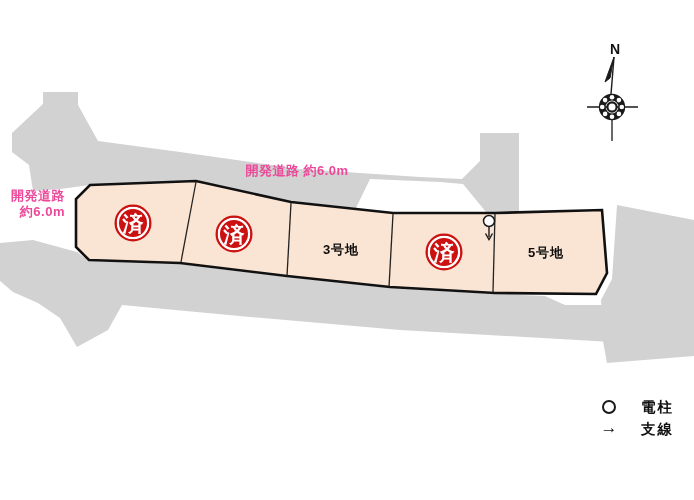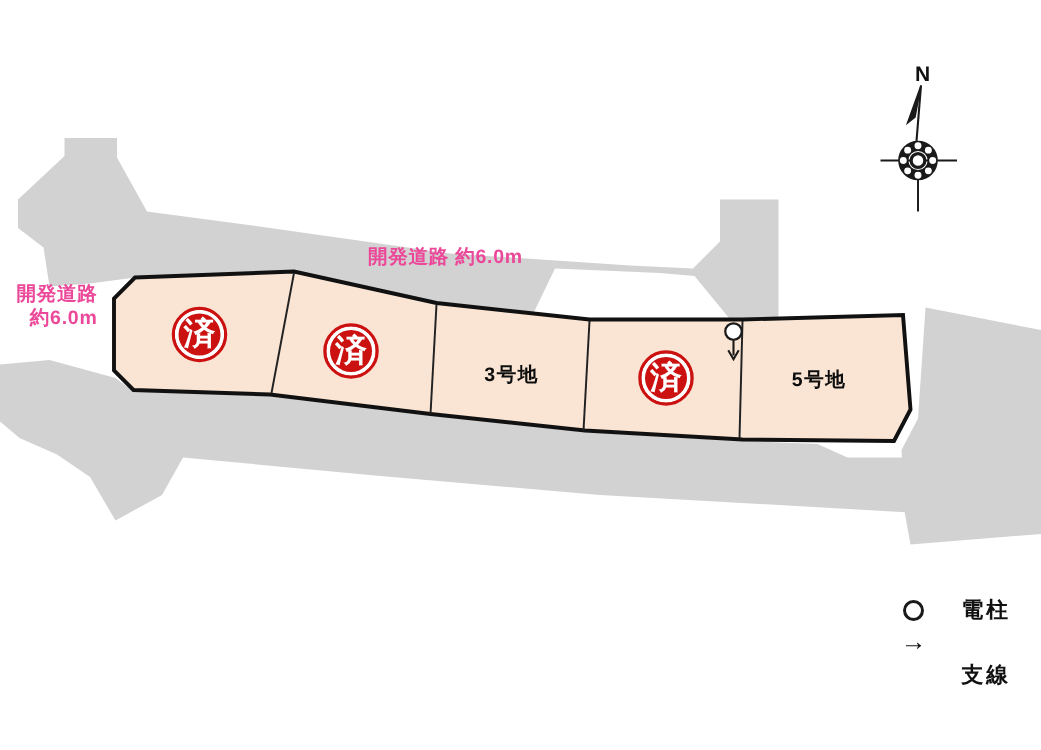--- a/index.html
+++ b/index.html
@@ -100,16 +100,16 @@
   <div class="abs stamp" style="left:444px; top:252px;">
     <span>済</span>
   </div>
 
   <div class="abs compass-n" style="left:615px; top:49px;">N</div>
 
   <div>
     <div class="abs legend-symbol-circle" style="left:609px; top:407px;"></div>
     <div class="legend-label" style="position:absolute; left:641px; top:407px;">電柱</div>
     <div class="abs legend-arrow" style="left:609px; top:428px;">→</div>
-    <div class="legend-label" style="position:absolute; left:641px; top:450px;">支線</div>
+    <div class="legend-label" style="position:absolute; left:641px; top:429px;">支線</div>
   </div>
 
 </div>
 
 </body></html>

